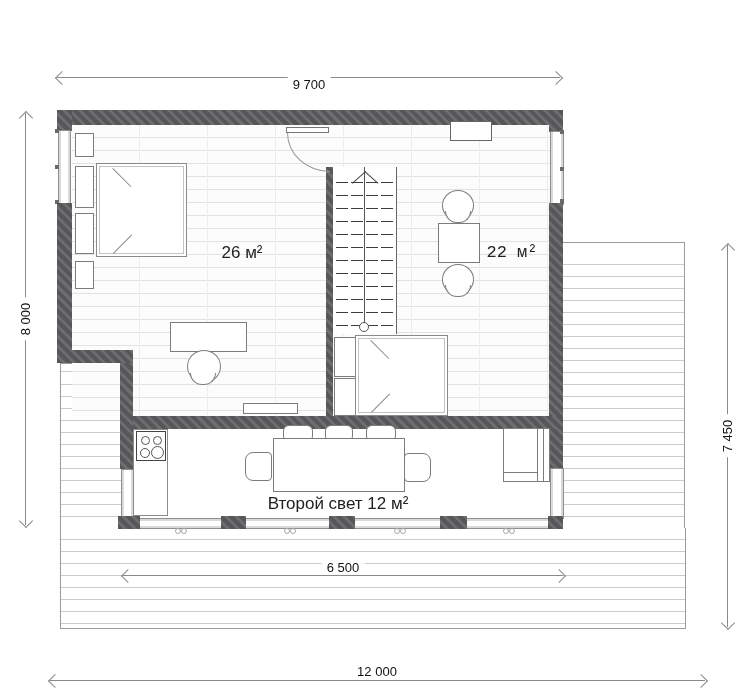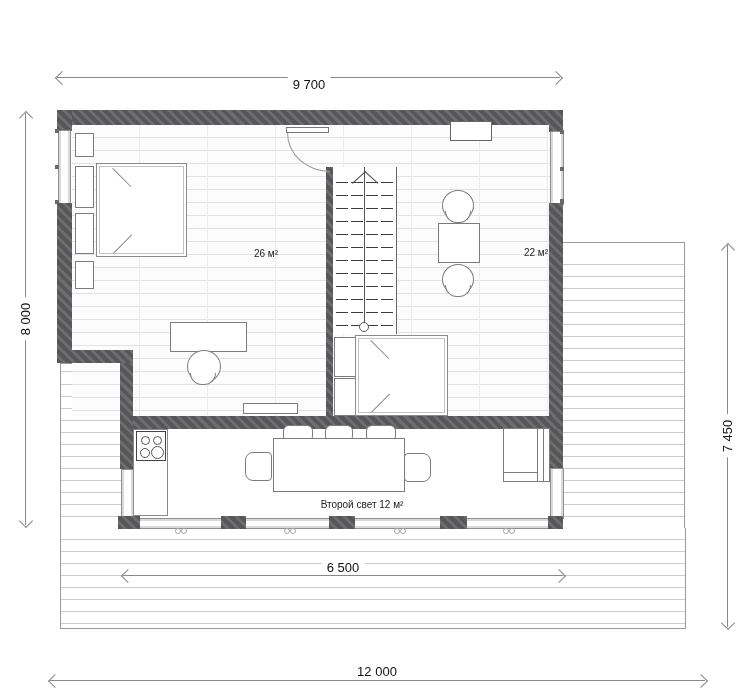--- a/index.html
+++ b/index.html
@@ -49,21 +49,21 @@
   .door-leaf{position:absolute;background:#fff;border:1px solid #777;box-sizing:border-box;}
   .door-arc{position:absolute;border-left:1px solid #9a9a9a;border-bottom:1px solid #9a9a9a;
     border-bottom-left-radius:100%;}
   
   .dim-h{position:absolute;height:1px;background:#8a8a8a;}
   .dim-v{position:absolute;width:1px;background:#8a8a8a;}
   .ah{position:absolute;width:9px;height:9px;border-left:1px solid #8a8a8a;border-top:1px solid #8a8a8a;}
   .dim-label{position:absolute;font-size:13px;color:#111;background:#fff;padding:0 5px;white-space:nowrap;
     transform:translate(-50%,-50%);}
   .dim-label.vert{transform:translate(-50%,-50%) rotate(-90deg);}
-  .room-label{position:absolute;font-size:10px;color:#222;white-space:nowrap;transform:translate(-50%,-50%);margin-left:24px;}
+  .room-label{position:absolute;font-size:17px;color:#222;white-space:nowrap;transform:translate(-50%,-50%);}
   .title{position:absolute;left:360px;top:6px;transform:translateX(-50%);
     font-size:23px;color:#000;white-space:nowrap;}
   .bfly{position:absolute;width:11px;height:5px;}
   .bfly::before,.bfly::after{content:"";position:absolute;top:0;width:4px;height:4px;border:1px solid #a8a8a8;border-radius:50%;}
   .bfly::after{left:6px;}
   .sofa-line-v{position:absolute;background:#7c7c7c;width:1px;}
   .sofa-line-h{position:absolute;background:#7c7c7c;height:1px;}
 </style>
 </head>
 <body>
@@ -158,21 +158,21 @@
   <div class="chair-rr" style="left:245px;top:452px;width:27px;height:29px;border-radius:8px 4px 4px 8px;"></div>
   <div class="chair-rr" style="left:404px;top:453px;width:27px;height:29px;border-radius:4px 8px 8px 4px;"></div>
   <div class="furn" style="left:273px;top:438px;width:132px;height:54px;"></div>
   <div class="furn" style="left:503px;top:428px;width:47px;height:54px;">
     <div class="sofa-line-v" style="left:33px;top:0;height:53px;"></div>
     <div class="sofa-line-v" style="left:39px;top:0;height:53px;"></div>
     <div class="sofa-line-h" style="left:0;top:43px;width:33px;"></div>
   </div>
 
   <div class="room-label" style="left:242px;top:253px;">26 м²</div>
-  <div class="room-label" style="left:512px;top:252px;">22 м²</div>
+  <div class="room-label" style="left:512px;top:252px;font-family:Liberation Mono, monospace;">22 м²</div>
   <div class="room-label" style="left:338px;top:504px;">Второй свет 12 м²</div>
 
   <div class="dim-h" style="left:57px;top:77px;width:503px;"></div>
   <div class="ah" style="left:57px;top:73px;transform:rotate(-45deg);"></div>
   <div class="ah" style="left:551px;top:73px;transform:rotate(135deg);"></div>
   <div class="dim-label" style="left:309px;top:68px;margin-top:16px;">9 700</div>
 
   <div class="dim-v" style="left:25px;top:113px;height:412px;"></div>
   <div class="ah" style="left:21px;top:113px;transform:rotate(45deg);"></div>
   <div class="ah" style="left:21px;top:516px;transform:rotate(-135deg);"></div>

